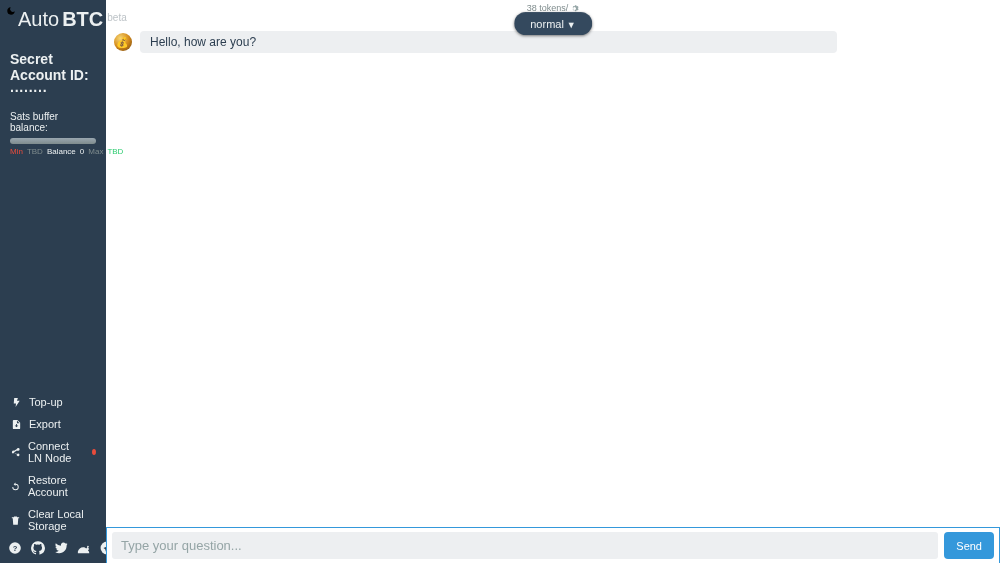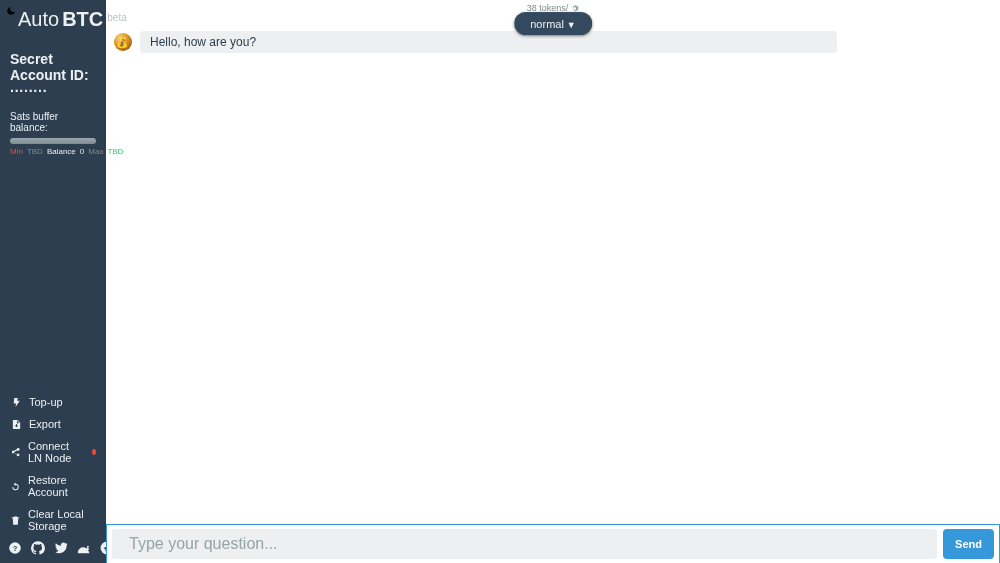--- a/index.html
+++ b/index.html
@@ -192,35 +192,34 @@
     border-right: 1px solid #3498db;
     padding: 4px 5px;
     gap: 6px;
     background:#fff;
   }
   .composer input {
     flex: 1;
     border: none;
     background: #edeff1;
     border-radius: 3px;
-    padding: 6px 17px;
-    font-size: 16px;
+    padding: 6px 9px;
+    font-size: 13px;
     outline: none;
     color: #2c3e50;
   }
   .composer input::placeholder { color: #95a5a6; }
   .send-btn {
     background: #3498db;
     color: #fff;
     border: none;
     border-radius: 4px;
     padding: 0 12px;
     font-size: 11px;
     cursor: pointer;
-    font-weight: bold;
   }
 </style>
 </head>
 <body>
 
 <aside class="sidebar">
   <span class="theme-toggle">
     <svg width="10" height="10" viewBox="0 0 24 24">
         <path d="M21 12.8A9 9 0 1111.2 3a7 7 0 009.8 9.8z"></path>
       </svg>

